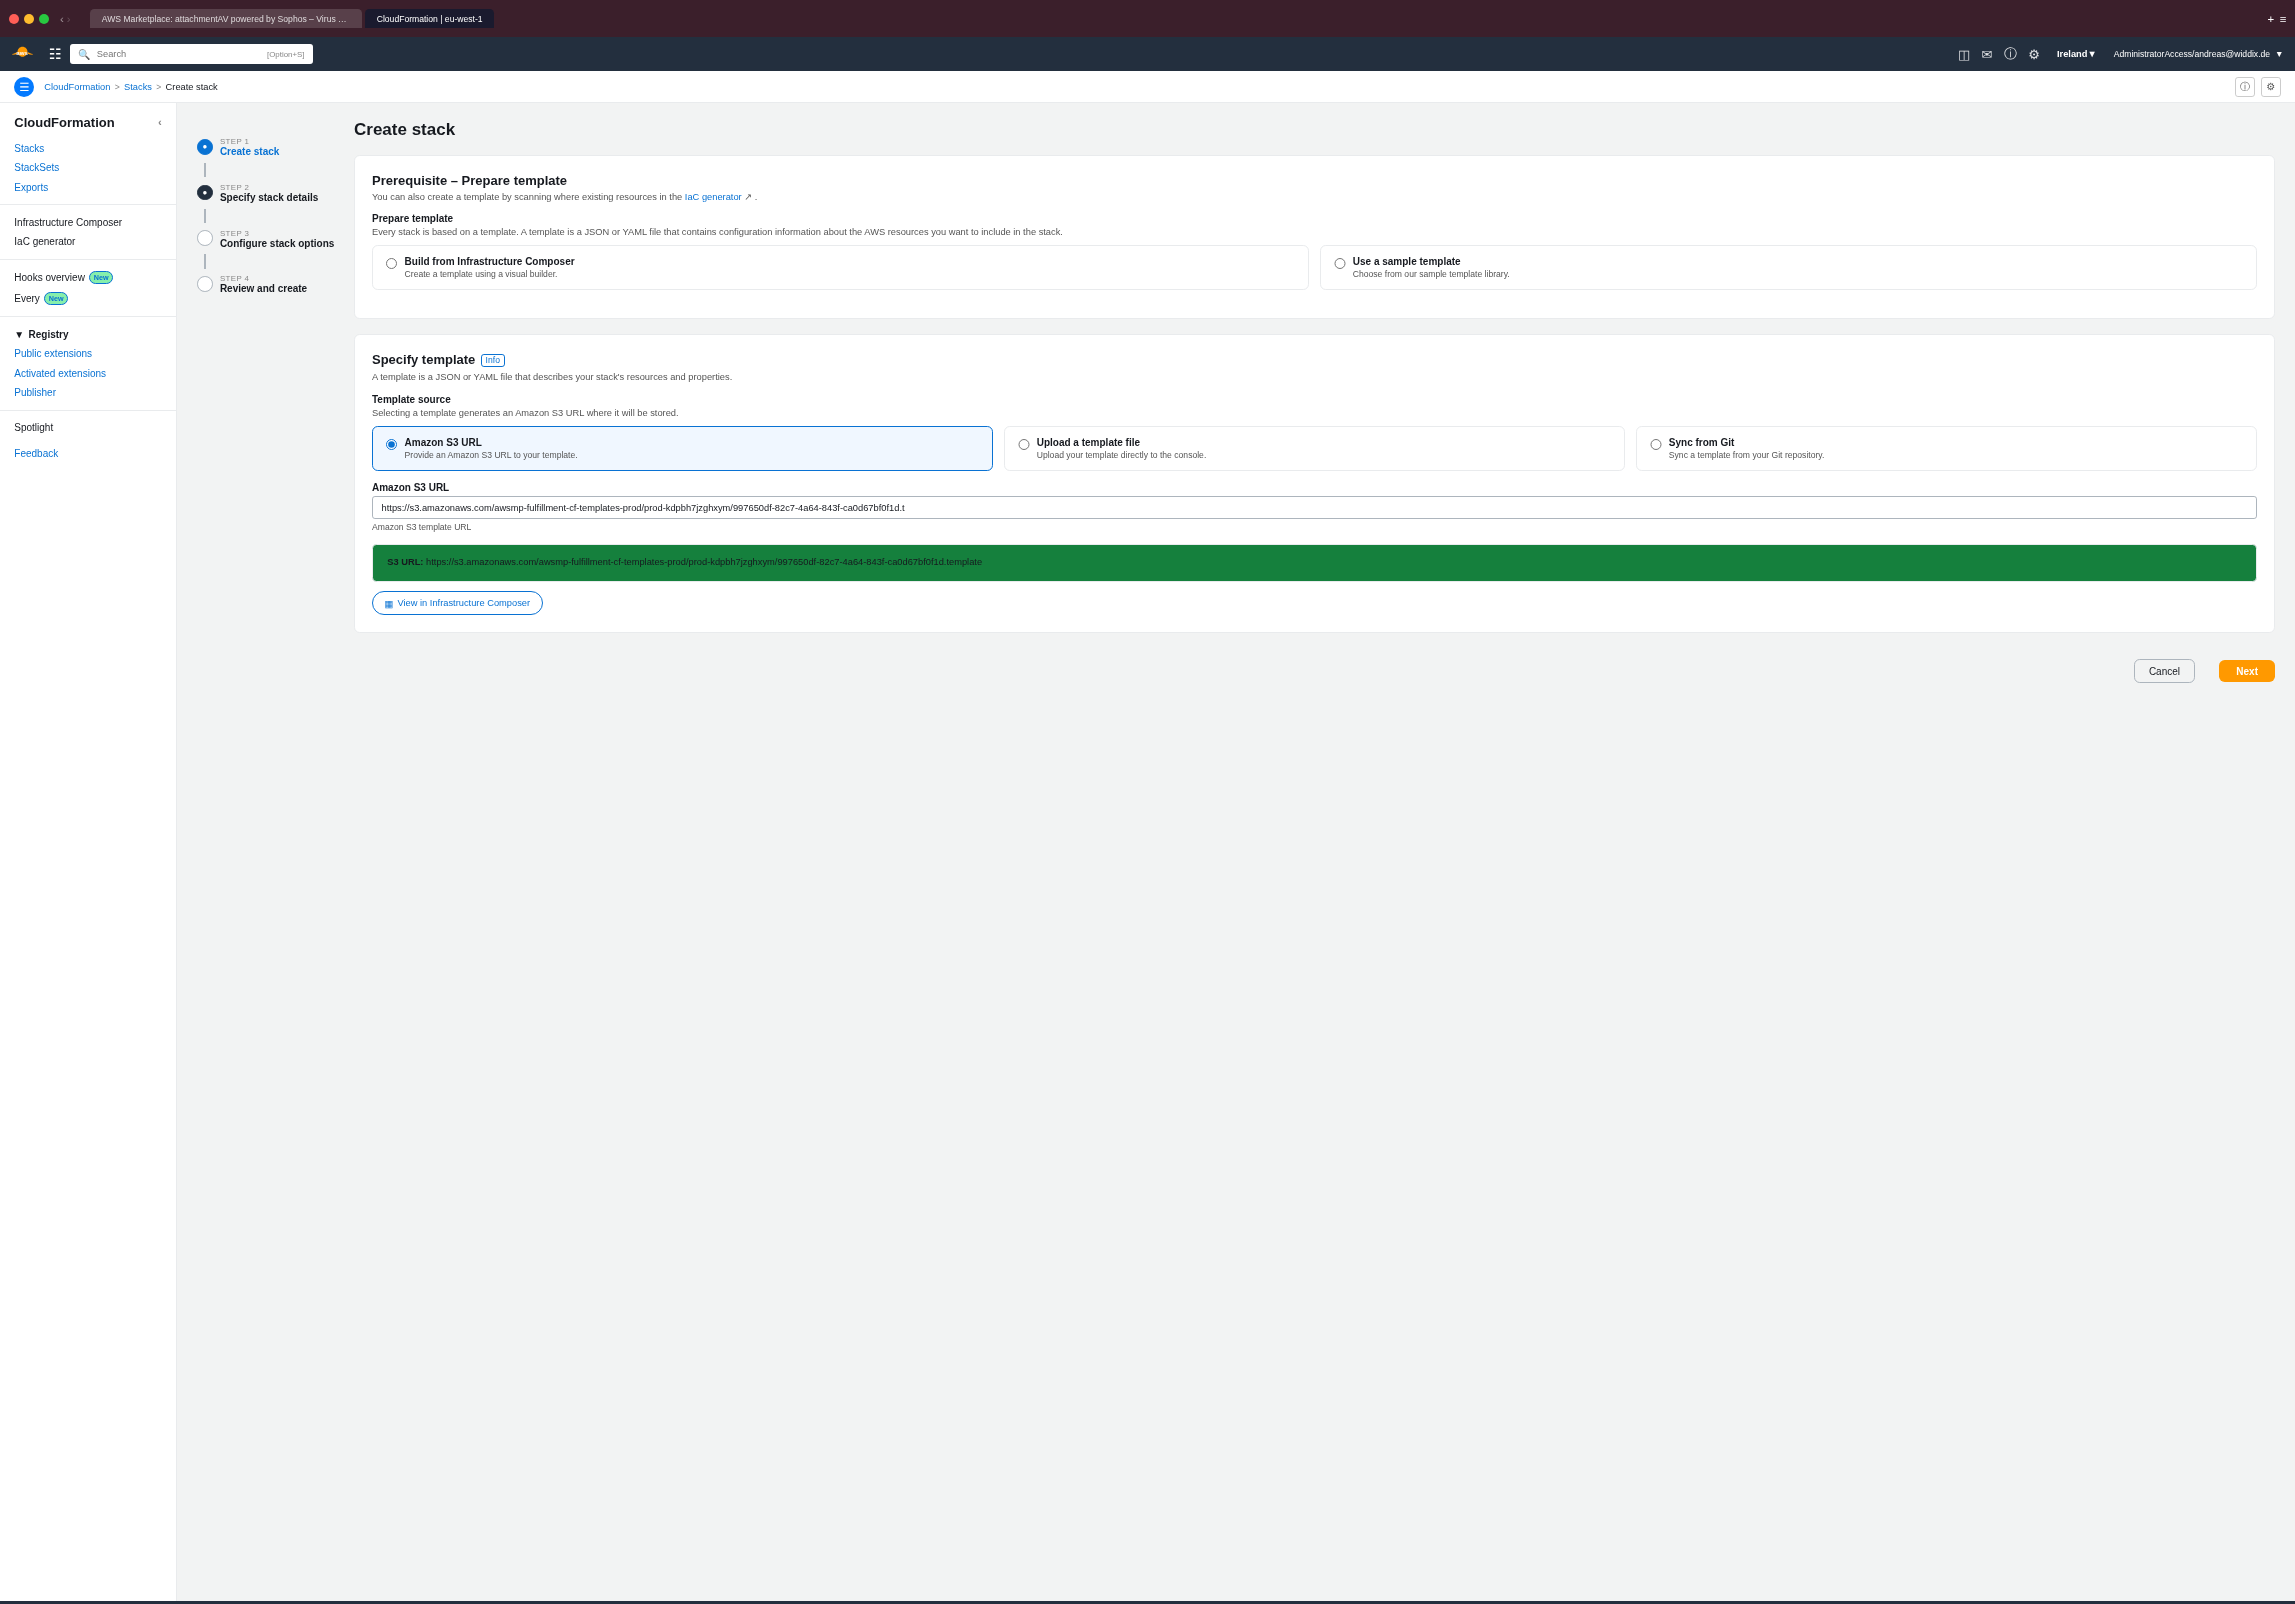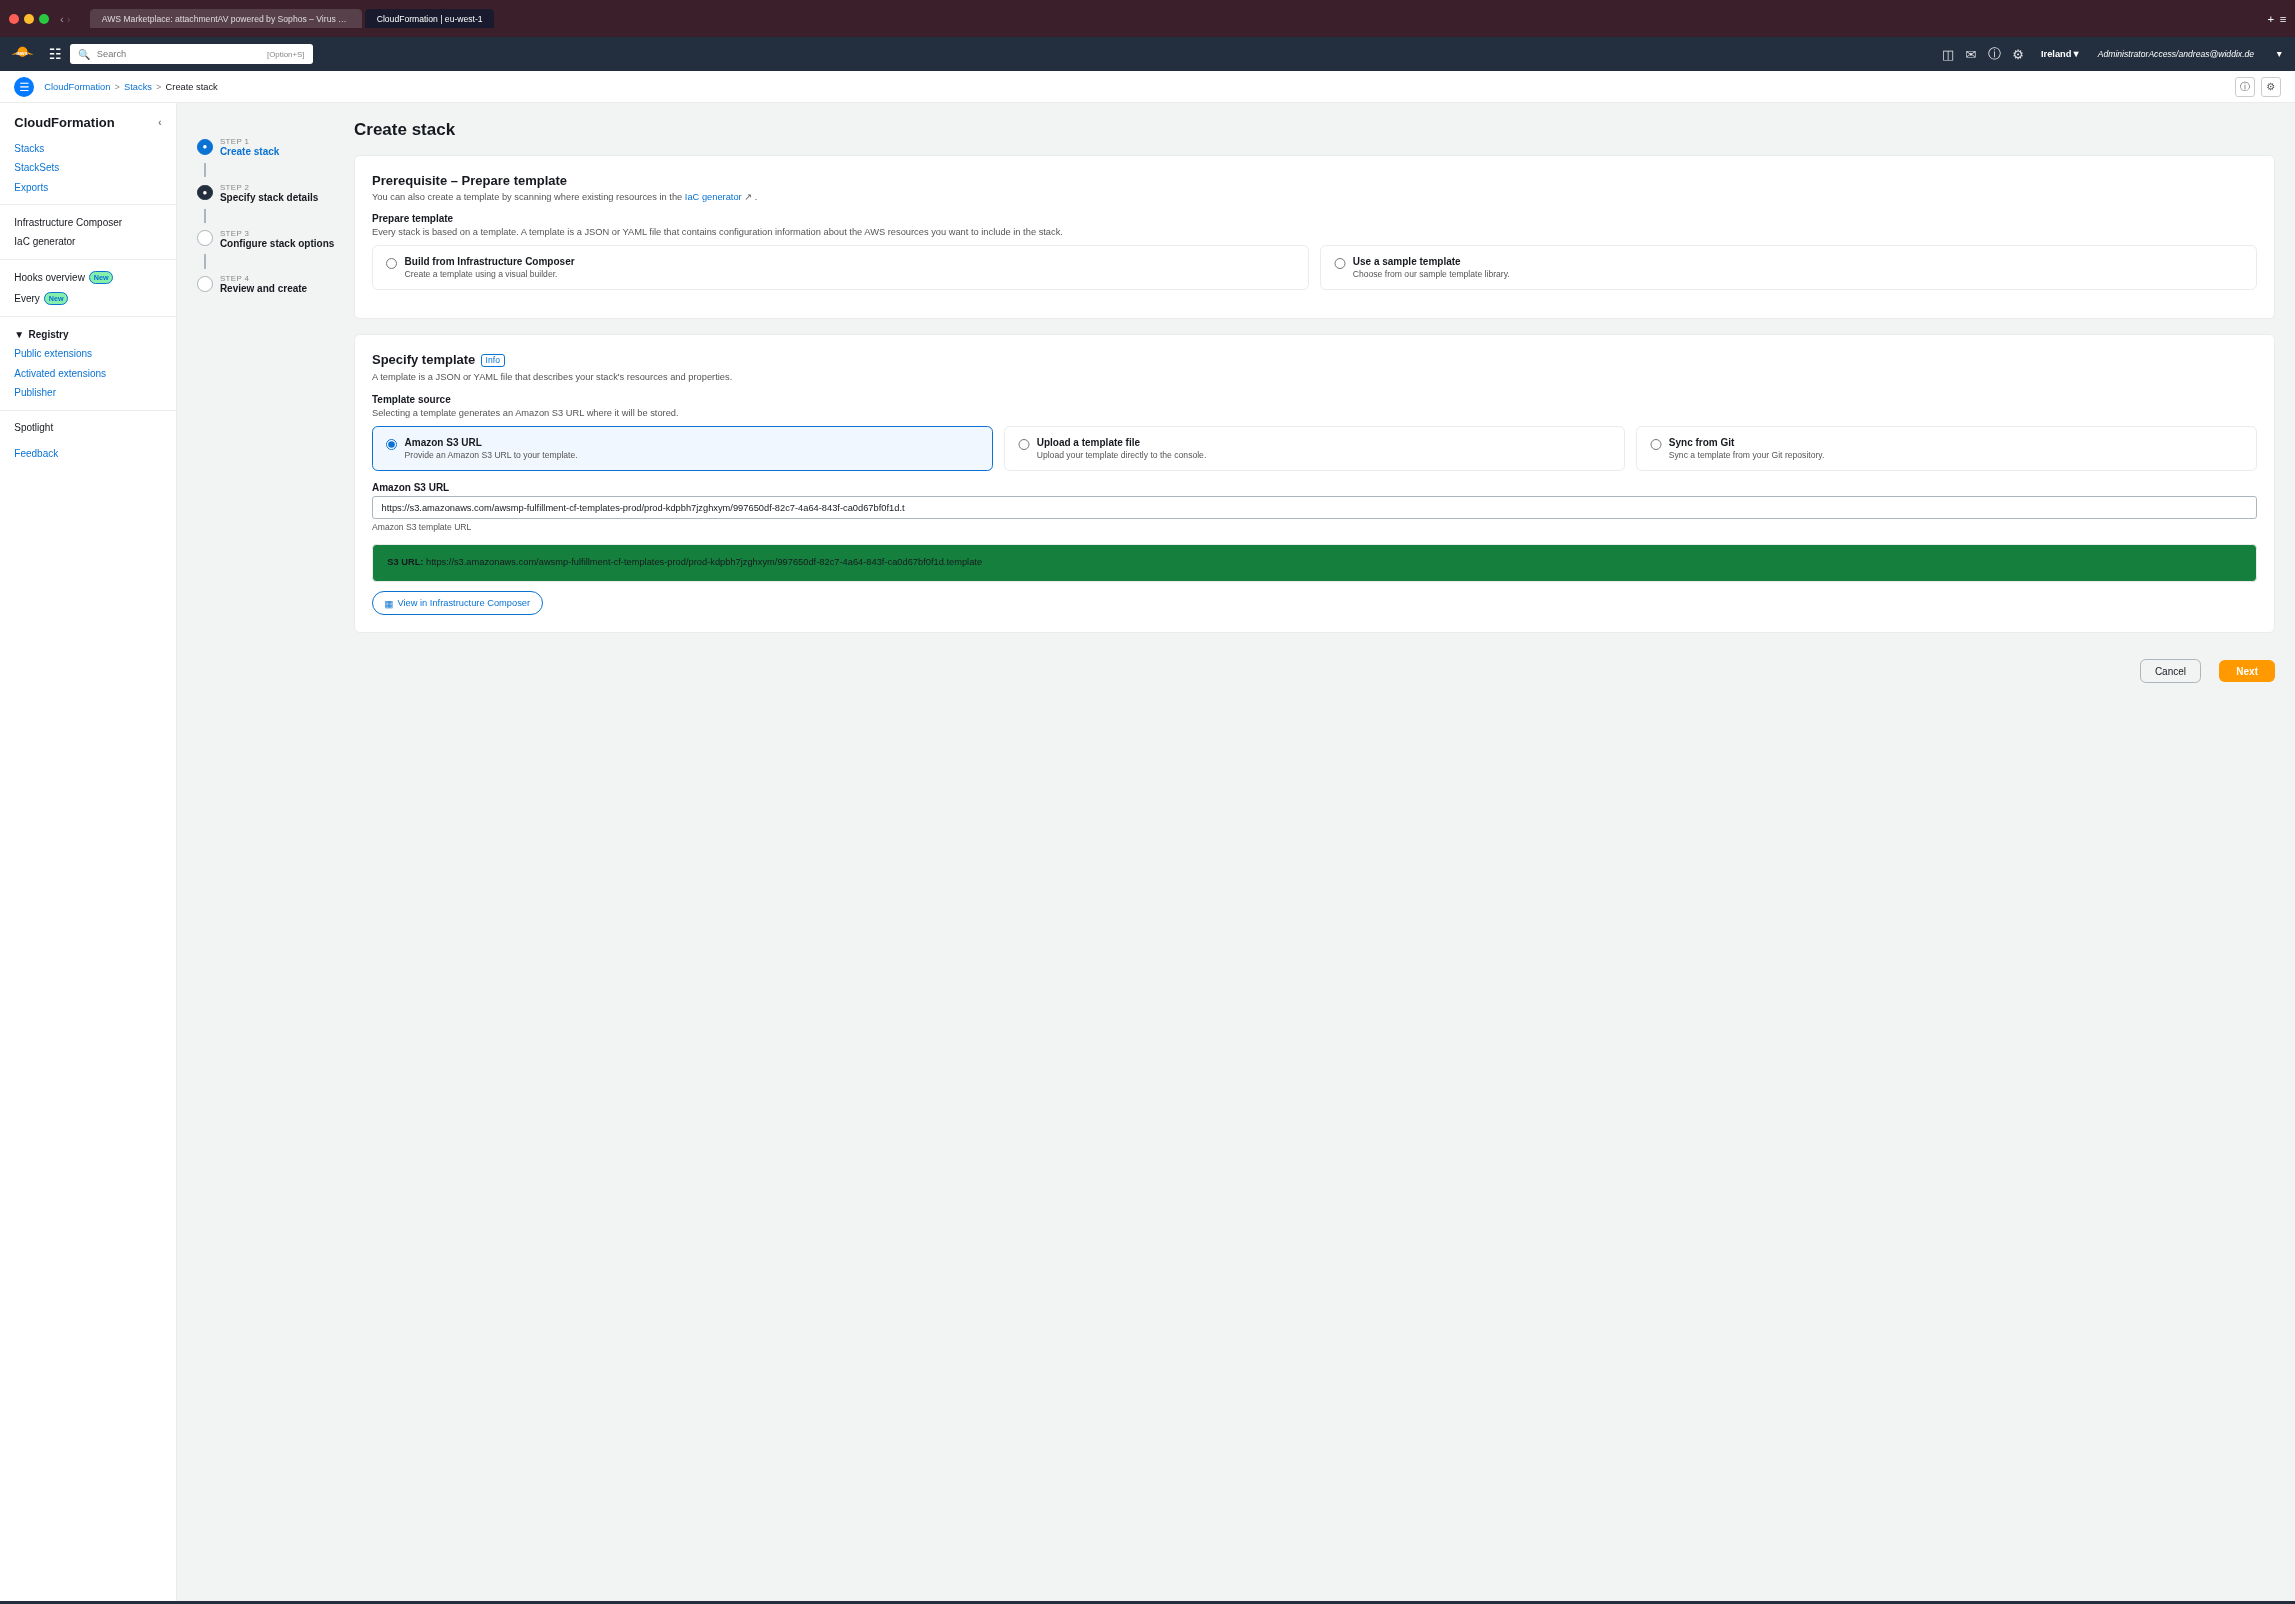--- a/index.html
+++ b/index.html
@@ -22,21 +22,21 @@
     
     .aws-nav { background: #232f3e; display: flex; align-items: center; padding: 0 11.4px; height: 34px; gap: 8.6px; }
     .aws-logo { color: #ff9900; font-size: 15.7px; font-weight: bold; margin-right: 5.7px; }
     .aws-apps { color: #fff; font-size: 14.3px; cursor: pointer; }
     .aws-search { background: #fff; border: none; border-radius: 2.9px; padding: 4.3px 8.6px; width: 243px; display: flex; align-items: center; gap: 5.7px; }
     .aws-search input { border: none; outline: none; flex: 1; font-size: 9.3px; }
     .aws-search-shortcut { font-size: 7.9px; color: #888; }
     .aws-nav-icons { display: flex; gap: 11.4px; align-items: center; margin-left: auto; color: #fff; }
     .aws-nav-icon { font-size: 13px; cursor: pointer; color: rgba(255,255,255,0.85); }
     .aws-region { color: #fff; font-size: 9.3px; cursor: pointer; display: flex; align-items: center; gap: 0; padding: 2.9px 5.7px; font-weight: bold; }
-    .aws-user { color: #fff; font-size: 8.6px; cursor: pointer; display: flex; align-items: center; gap: 21px; font-style: italic; }
+    .aws-user { color: #fff; font-size: 8.6px; cursor: pointer; display: flex; align-items: center; gap: 5px; }
 
     
     .breadcrumb-bar { background: #fff; border-bottom: 0.7px solid #e9ebed; padding: 5.7px 14.3px; display: flex; align-items: center; justify-content: space-between; }
     .breadcrumb { display: flex; align-items: center; gap: 4.3px; font-size: 9.3px; }
     .breadcrumb-menu { background: #037aff; border-radius: 50%; width: 20px; height: 20px; display: flex; align-items: center; justify-content: center; color: #fff; font-size: 11.4px; margin-right: 5.7px; cursor: pointer; }
     .breadcrumb a { color: #0972d3; text-decoration: none; }
     .breadcrumb-sep { color: #888; font-size: 8.6px; }
     .breadcrumb-current { color: #16191f; font-weight: 500; }
     .breadcrumb-icons { display: flex; gap: 5.7px; }
     .breadcrumb-icon { width: 20px; height: 20px; border: 0.7px solid #ccc; border-radius: 2.9px; display: flex; align-items: center; justify-content: center; cursor: pointer; color: #555; font-size: 10px; }
@@ -96,21 +96,21 @@
     .s3-input { width: 100%; border: 0.7px solid #adb5bd; border-radius: 2.9px; padding: 5.7px 8.6px; font-size: 9.3px; outline: none; color: #16191f; }
     .input-hint { font-size: 8.6px; color: #555; margin-top: 2.9px; }
 
     
     .s3-url-display { background: #15803d; border: 0.7px solid #e9ebed; border-radius: 4.3px; padding: 11.4px 14.3px; margin-top: 11.4px; font-size: 9.3px; color: #16191f; line-height: 1.5; }
 
     
     .infra-composer-btn { display: inline-flex; align-items: center; gap: 4.3px; border: 0.7px solid #0972d3; color: #0972d3; background: #fff; border-radius: 14.3px; padding: 5.7px 11.4px; font-size: 9.3px; cursor: pointer; margin-top: 8.6px; }
 
     
-    .action-bar { display: flex; justify-content: flex-end; align-items: center; gap: 18px; padding: 11.4px 0 2.9px; }
+    .action-bar { display: flex; justify-content: flex-end; align-items: center; gap: 24px; padding: 11.4px 0 2.9px; }
     .btn-cancel { background: none; border: 0.7px solid #adb5bd; border-radius: 5.7px; padding: 5.7px 14.3px; font-size: 10px; color: #16191f; cursor: pointer; }
     .btn-next { background: #ff9900; border: none; border-radius: 5.7px; padding: 5.7px 17px; font-size: 10px; font-weight: 600; color: #fff; cursor: pointer; }
 
     
     .bottom-bar { background: #232f3e; height: 31px; display: flex; align-items: center; padding: 0 11.4px; gap: 11.4px; }
 
     .content-inner { display: flex; gap: 0; }
 
     .info-link { color: #0972d3; font-size: 8.6px; text-decoration: none; border: 0.7px solid #0972d3; border-radius: 2.9px; padding: 0.7px 3.6px; }
   </style>

